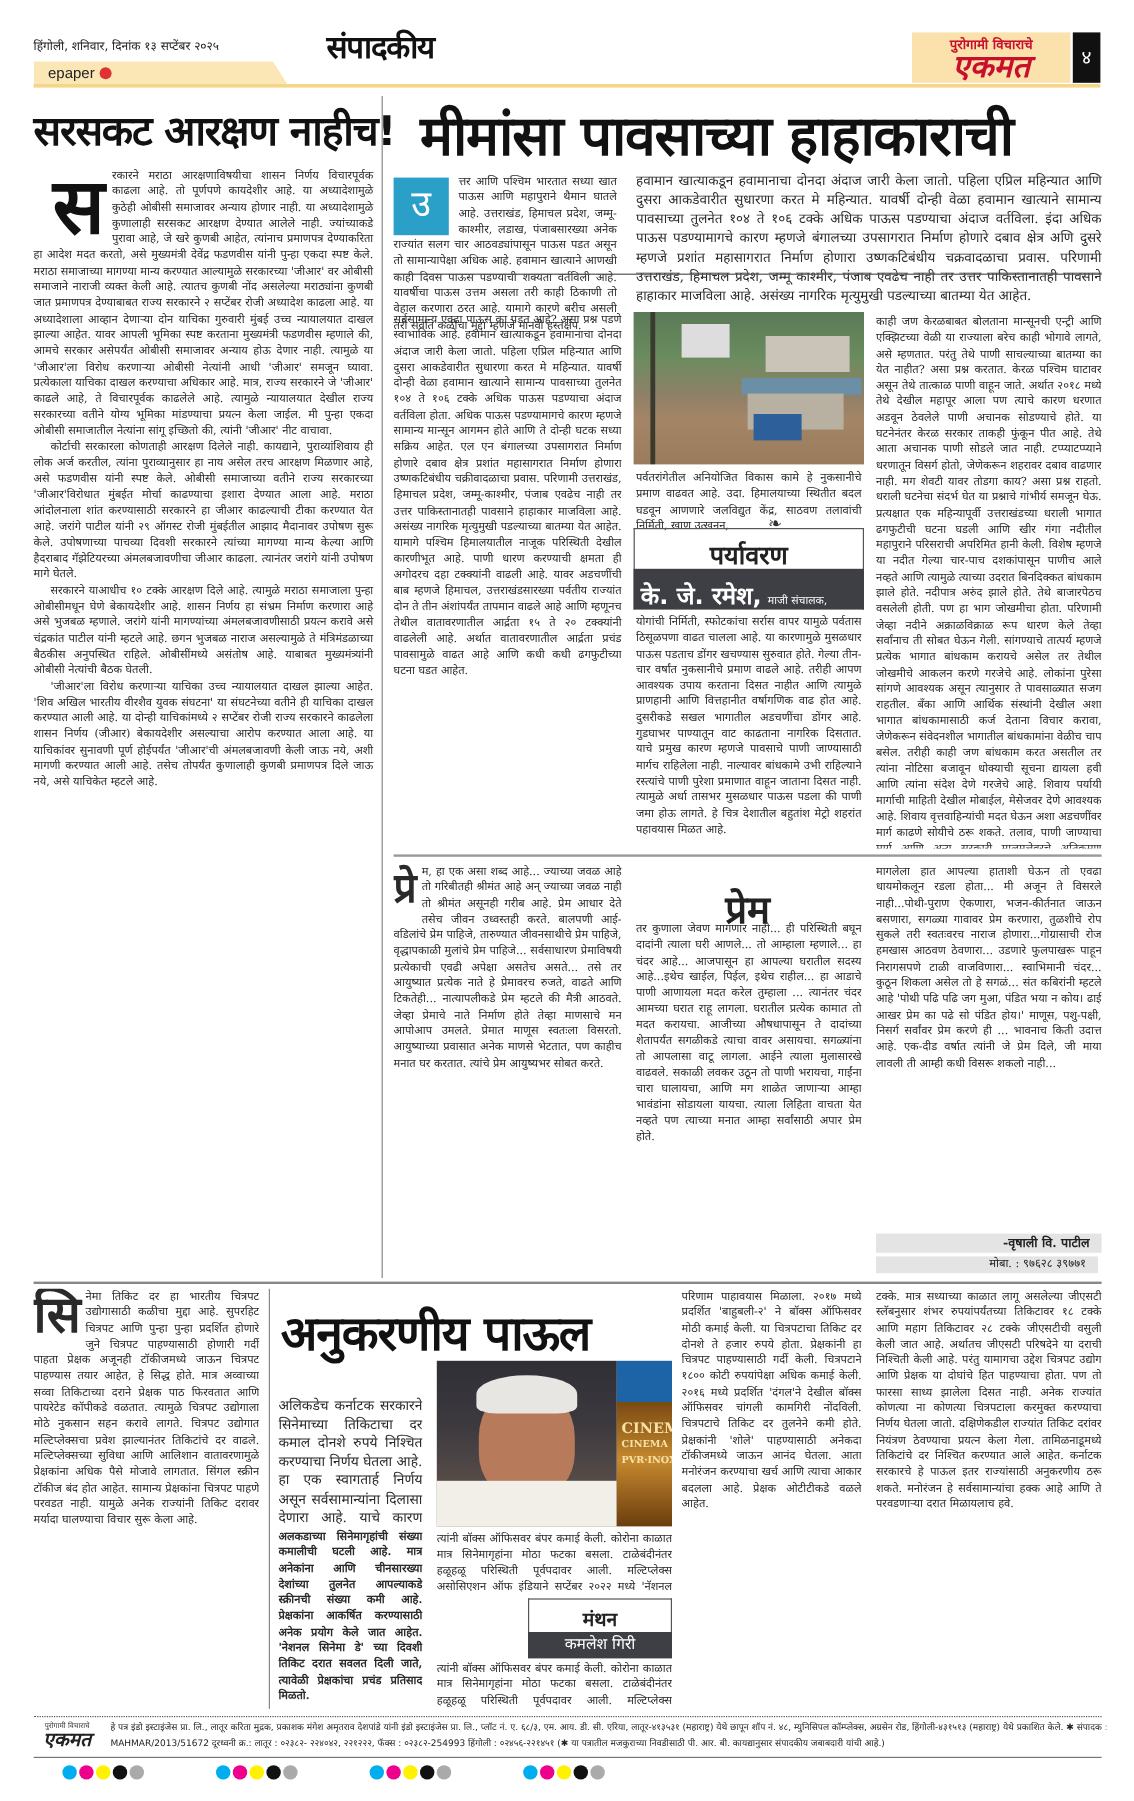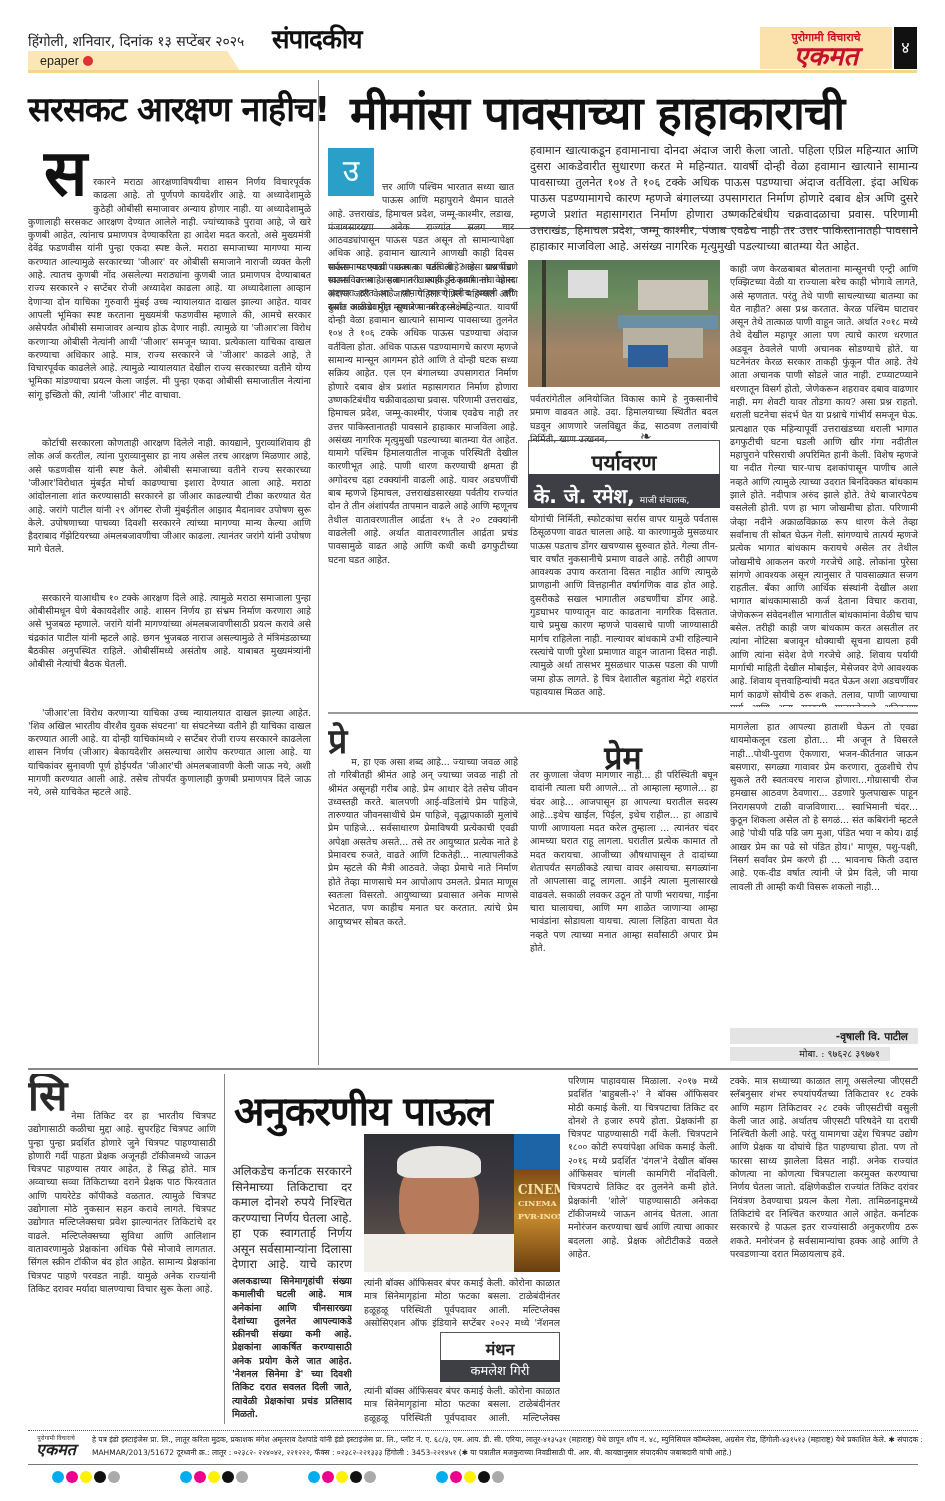--- a/index.html
+++ b/index.html
@@ -1,23 +1,23 @@
 <!DOCTYPE html>
 <html><head>
 <meta charset="utf-8">
 <style>
   * { box-sizing: border-box; margin: 0; padding: 0; }
   body { width: 945px; height: 1501px; background: #fff; font-family: "DejaVu Serif", serif; color: #222; position: relative; overflow: hidden; }
   .abs { position: absolute; }
   .body-text { font-size: 9.3px; line-height: 13.3px; text-align: justify; color: #2a2a2a; font-family: "DejaVu Serif", serif; }
-  .body-text p { text-indent: 14px; margin-top: 35px; }
+  .body-text p { text-indent: 14px; }
   .headline { font-family: "DejaVu Sans", sans-serif; font-weight: 900; color: #111; letter-spacing: -1px; }
 
   
-  #masthead-date { left: 28px; top: 31px; font-size: 14px; font-family: "DejaVu Sans", sans-serif; color: #222; }
+  #masthead-date { left: 28px; top: 31px; font-size: 10px; font-family: "DejaVu Sans", sans-serif; color: #222; }
   #epaper-bar { left: 28px; top: 51px; width: 212px; height: 20px; background: #fbe7b6; clip-path: polygon(0 0, 94% 0, 100% 100%, 0 100%); font-family: "Liberation Sans", sans-serif; font-size: 12.5px; padding: 3px 0 0 12px; color: #222; }
   #epaper-bar .dot { display: inline-block; width: 10px; height: 10px; border-radius: 50%; background: #d33; vertical-align: -1px; margin: 0 4px; }
   #section-title { left: 272px; top: 20px; font-size: 26px; }
   #brand-box { left: 760px; top: 27px; width: 132px; height: 42px; background: #fbe2ad; text-align: center; }
   #brand-tag { font-size: 11px; color: #c8102e; font-family: "DejaVu Sans", sans-serif; font-weight: bold; margin-top: 2px; }
   #brand-name { font-size: 26px; color: #c8102e; font-family: "DejaVu Serif", serif; font-weight: 900; font-style: italic; line-height: 24px; }
   #page-num { left: 894px; top: 27px; width: 23px; height: 42px; background: #111; color: #fff; font-size: 16px; text-align: center; padding-top: 9px; font-family: "DejaVu Sans", sans-serif; }
   #masthead-rule { left: 28px; top: 70px; width: 889px; height: 3px; background: #f4d58a; }
 
   
@@ -41,21 +41,21 @@
   #ed2-col2b { left: 530px; top: 512px; width: 188px; }
   #ed2-col3 { left: 730px; top: 262px; width: 188px; }
   #ed2-col1b { left: 328px; top: 260px; width: 190px; }
   #hrule1 { left: 328px; top: 228px; width: 590px; height: 1px; background: #555; }
   #hrule2 { left: 328px; top: 712px; width: 590px; height: 2px; background: #999; }
   #prem-col1 { left: 328px; top: 720px; width: 190px; }
   #prem-title { left: 528px; top: 735px; width: 190px; text-align: center; font-size: 32px; font-family: "DejaVu Sans", sans-serif; font-weight: 900; }
   #prem-col2 { left: 530px; top: 768px; width: 188px; }
   #prem-col3 { left: 730px; top: 720px; width: 188px; }
   #sig-bar { left: 730px; top: 1028px; width: 188px; height: 16px; background: #e4e4e4; text-align: right; padding-right: 10px; font-size: 10.5px; font-weight: bold; line-height: 16px; }
-  #phone-bar { left: 730px; top: 1047px; width: 160px; height: 14px; background: #e4e4e4; text-align: right; padding-right: 10px; font-size: 9.5px; line-height: 14px; }
+  #phone-bar { left: 730px; top: 1047px; width: 185px; height: 14px; background: #e4e4e4; text-align: right; padding-right: 10px; font-size: 9.5px; line-height: 14px; }
   #hrule3 { left: 28px; top: 1068px; width: 890px; height: 2px; background: #888; }
   #ed3-col1 { left: 28px; top: 1074px; width: 188px; }
   #ed3-title { left: 234px; top: 1082px; font-size: 40px; }
   #ed3-lead { left: 232px; top: 1164px; width: 120px; font-size: 11.5px; line-height: 15.5px; }
   #cm-photo { left: 364px; top: 1134px; width: 150px; height: 138px; background: linear-gradient(180deg, #2f2f36 0%, #3d3a3f 40%, #6b5a4f 100%); overflow: hidden; }
   #cm-photo .face { position: absolute; left: 35px; top: 22px; width: 80px; height: 92px; background: #b77b5c; border-radius: 45% 45% 40% 40%; }
   #cm-photo .hair { position: absolute; left: 33px; top: 12px; width: 84px; height: 32px; background: #e8e6e2; border-radius: 50% 50% 20% 20%; }
   #cm-photo .shawl { position: absolute; left: 0; top: 100px; width: 150px; height: 40px; background: #f2efe8; }
   #ticket-img { left: 514px; top: 1134px; width: 46px; height: 138px; background: linear-gradient(180deg, #1d64a6 0%, #1d64a6 25%, #7a4a12 25%, #c6892e 60%, #6b3d0e 100%); overflow: hidden; }
   #ticket-text { position: absolute; left: 4px; top: 50px; color: #f6e2a8; font-family: "DejaVu Serif", serif; font-weight: bold; font-size: 12px; line-height: 13px; }
@@ -171,21 +171,21 @@
 <div class="abs body-text" style="left:364px;top:1384px;width:196px;height:40px;overflow:hidden;">त्यांनी बॉक्स ऑफिसवर बंपर कमाई केली. कोरोना काळात मात्र सिनेमागृहांना मोठा फटका बसला. टाळेबंदीनंतर हळूहळू परिस्थिती पूर्वपदावर आली. मल्टिप्लेक्स असोसिएशन ऑफ इंडियाने सप्टेंबर २०२२ मध्ये 'नॅशनल सिनेमा डे' ची सुरुवात केली. गेल्यावर्षी २० सप्टेंबर रोजी 'नॅशनल सिनेमा डे'च्या दिवशी त्याचा सकारात्मक परिणाम दिसून आला.</div>
 <div class="abs body-text" id="ed3-col4" style="height:350px;overflow:hidden;">परिणाम पाहावयास मिळाला. २०१७ मध्ये प्रदर्शित 'बाहुबली-२' ने बॉक्स ऑफिसवर मोठी कमाई केली. या चित्रपटाचा तिकिट दर दोनशे ते हजार रुपये होता. प्रेक्षकांनी हा चित्रपट पाहण्यासाठी गर्दी केली. चित्रपटाने १८०० कोटी रुपयांपेक्षा अधिक कमाई केली. २०१६ मध्ये प्रदर्शित 'दंगल'ने देखील बॉक्स ऑफिसवर चांगली कामगिरी नोंदविली. चित्रपटाचे तिकिट दर तुलनेने कमी होते. प्रेक्षकांनी 'शोले' पाहण्यासाठी अनेकदा टॉकीजमध्ये जाऊन आनंद घेतला. आता मनोरंजन करण्याचा खर्च आणि त्याचा आकार बदलला आहे. प्रेक्षक ओटीटीकडे वळले आहेत.</div>
 <div class="abs body-text" id="ed3-col5" style="height:350px;overflow:hidden;">टक्के. मात्र सध्याच्या काळात लागू असलेल्या जीएसटी स्लॅबनुसार शंभर रुपयांपर्यंतच्या तिकिटावर १८ टक्के आणि महाग तिकिटावर २८ टक्के जीएसटीची वसुली केली जात आहे. अर्थातच जीएसटी परिषदेने या दराची निश्चिती केली आहे. परंतु यामागचा उद्देश चित्रपट उद्योग आणि प्रेक्षक या दोघांचे हित पाहण्याचा होता. पण तो फारसा साध्य झालेला दिसत नाही. अनेक राज्यांत कोणत्या ना कोणत्या चित्रपटाला करमुक्त करण्याचा निर्णय घेतला जातो. दक्षिणेकडील राज्यांत तिकिट दरांवर नियंत्रण ठेवण्याचा प्रयत्न केला गेला. तामिळनाडूमध्ये तिकिटांचे दर निश्चित करण्यात आले आहेत. कर्नाटक सरकारचे हे पाऊल इतर राज्यांसाठी अनुकरणीय ठरू शकते. मनोरंजन हे सर्वसामान्यांचा हक्क आहे आणि ते परवडणाऱ्या दरात मिळायलाच हवे.</div>
 
 <div class="abs" id="footer-rule-top"></div>
 <div class="abs" id="footer-logo">
   <div class="t1">पुरोगामी विचाराचे</div>
   <div class="t2">एकमत</div>
 </div>
 <div class="abs" id="footer-line1">हे पत्र इंडो इस्टाइंजेस प्रा. लि., लातूर करिता मुद्रक, प्रकाशक मंगेश अमृतराव देशपांडे यांनी इंडो इस्टाइंजेस प्रा. लि., प्लॉट नं. ए. ६८/३, एम. आय. डी. सी. एरिया, लातूर-४१३५३१ (महाराष्ट्र) येथे छापून शॉप नं. ४८, म्युनिसिपल कॉम्प्लेक्स, अग्रसेन रोड, हिंगोली-४३१५१३ (महाराष्ट्र) येथे प्रकाशित केले. ✱ संपादक : मंगेश अमृतराव देशपांडे. R.N.I. No. :</div>
-<div class="abs" id="footer-line2">MAHMAR/2013/51672 दूरध्वनी क्र.: लातूर : ०२३८२- २२४०४२, २२१२२२, फॅक्स : ०२३८२-२२१३३३  हिंगोली : 3453-२२१४५१ (✱ या पत्रातील मजकुराच्या निवडीसाठी पी. आर. बी. कायद्यानुसार संपादकीय जबाबदारी यांची आहे.)</div>
+<div class="abs" id="footer-line2">MAHMAR/2013/51672 दूरध्वनी क्र.: लातूर : ०२३८२- २२४०४२, २२१२२२, फॅक्स : ०२३८२-254993  हिंगोली : ०२४५६-२२१४५१ (✱ या पत्रातील मजकुराच्या निवडीसाठी पी. आर. बी. कायद्यानुसार संपादकीय जबाबदारी यांची आहे.)</div>
 <div class="abs" id="footer-rule-bot"></div>
 <div class="reg-marks" style="left:52px;">
     <span class="c"></span>
     <span class="m"></span>
     <span class="y"></span>
     <span class="k"></span>
     <span class="g"></span>
   </div>
 <div class="reg-marks" style="left:180px;">
     <span class="c"></span>

